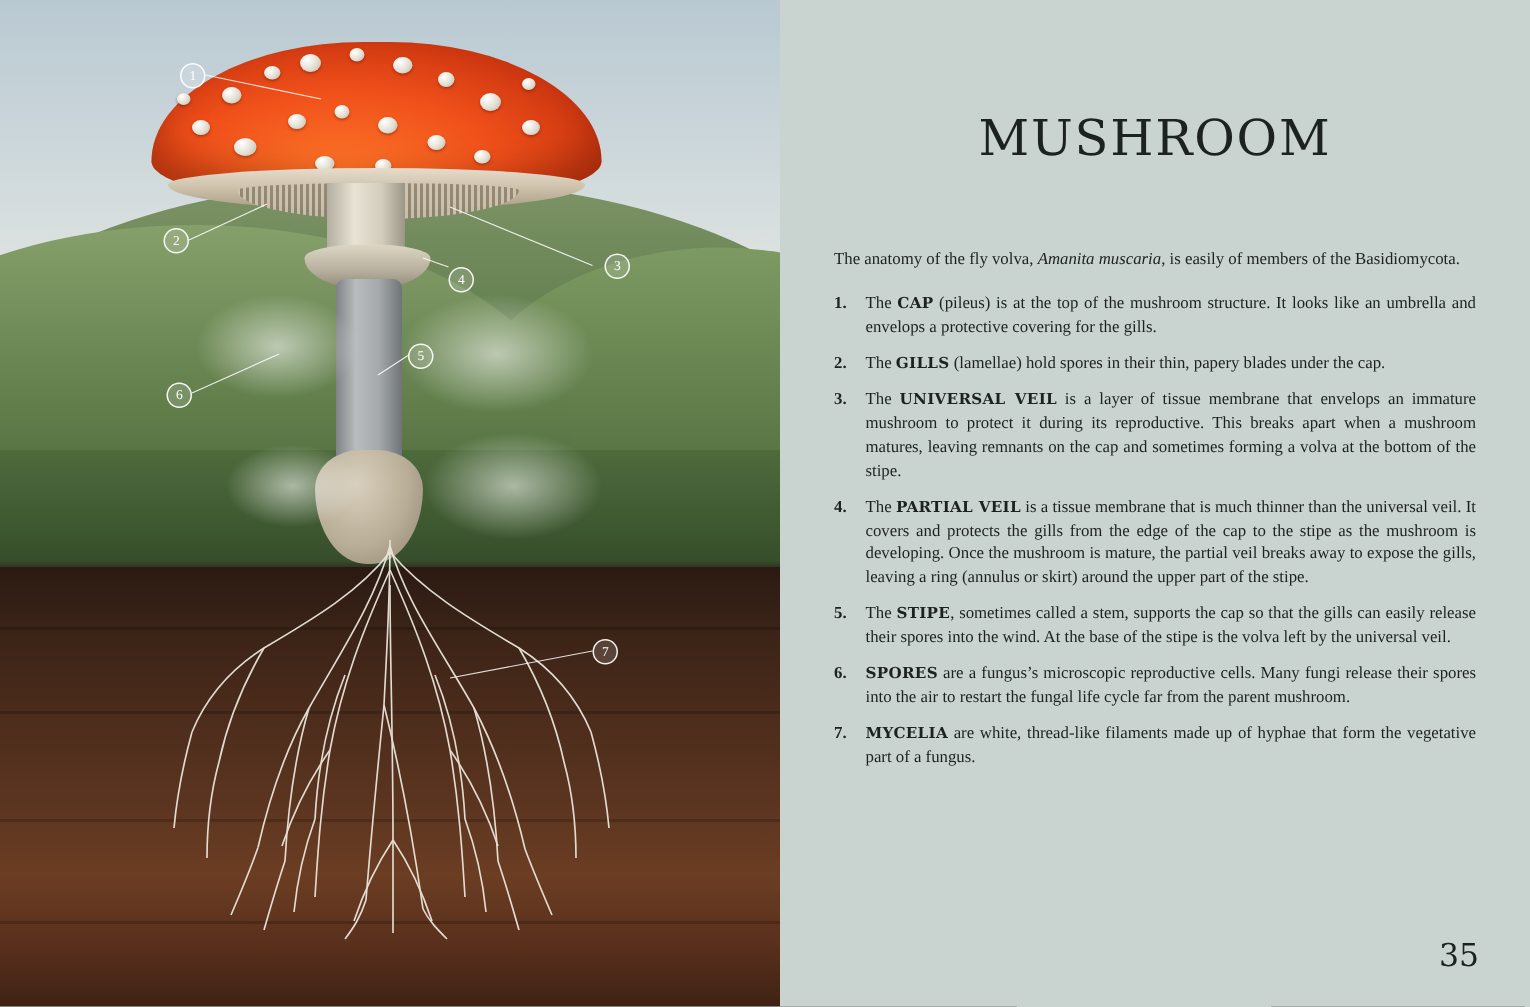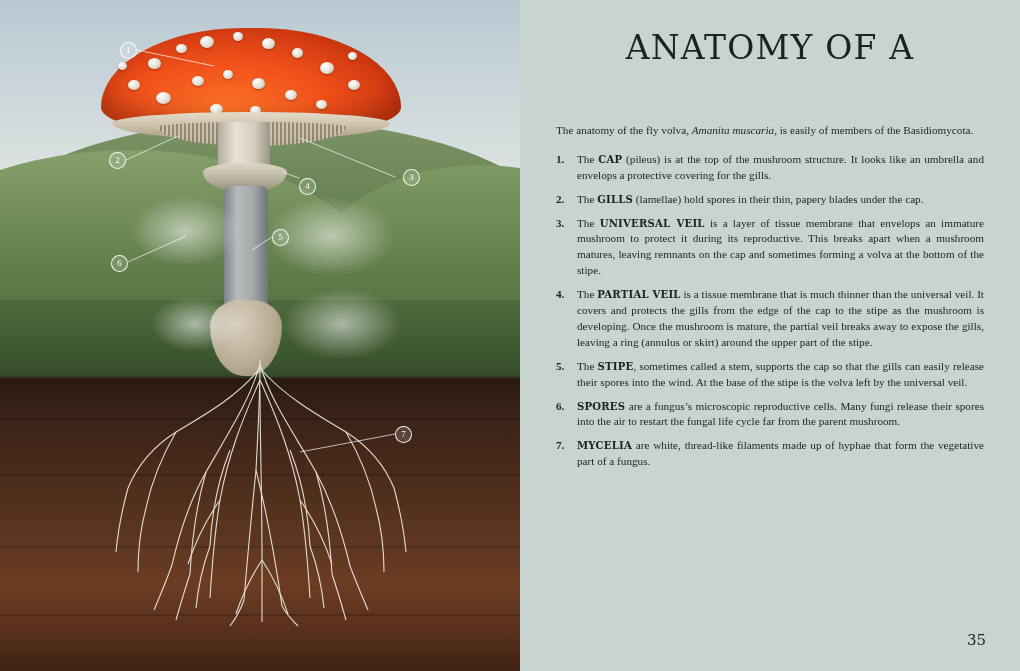--- a/index.html
+++ b/index.html
@@ -205,21 +205,21 @@
   ol.facts li .term {
     font-family: "DejaVu Serif", serif;
     font-weight: bold;
     font-size: 10.1px;
     letter-spacing: .2px;
   }
   .folio {
     position: absolute;
     right: 34px; bottom: 22px;
     font-family: "DejaVu Serif", serif;
-    font-size: 15px;
+    font-size: 21px;
     color: #1c2220;
   }
 </style>
 </head>
 <body>
 
 <div class="page">
 
   <div class="illus">
     <div class="sky"></div>
@@ -322,21 +322,22 @@
         <div class="badge" style="left: 403px; top: 169px;">3</div>
         <div class="badge" style="left: 299px; top: 178px;">4</div>
         <div class="badge" style="left: 272px; top: 229px;">5</div>
         <div class="badge" style="left: 111px; top: 255px;">6</div>
         <div class="badge" style="left: 395px; top: 426px;">7</div>
       </div>
   </div>
 
   <div class="textpage">
     <h1 class="title">
-      <span>ANATOMY OF A</span><br>
+      <br>
+      <span>MUSHROOM</span>
     </h1>
 
     <p class="intro">
       <span>The anatomy of the fly volva, </span><em>Amanita muscaria</em><span>, is easily of members of the Basidiomycota.</span>
     </p>
 
     <ol class="facts" id="facts-list">
         <li><span class="num">1.</span><span>The </span><span class="term">CAP</span><span> (pileus) is at the top of the mushroom structure. It looks like an umbrella and envelops a protective covering for the gills.</span></li>
         <li><span class="num">2.</span><span>The </span><span class="term">GILLS</span><span> (lamellae) hold spores in their thin, papery blades under the cap.</span></li>
         <li><span class="num">3.</span><span>The </span><span class="term">UNIVERSAL VEIL</span><span> is a layer of tissue membrane that envelops an immature mushroom to protect it during its reproductive. This breaks apart when a mushroom matures, leaving remnants on the cap and sometimes forming a volva at the bottom of the stipe.</span></li>

